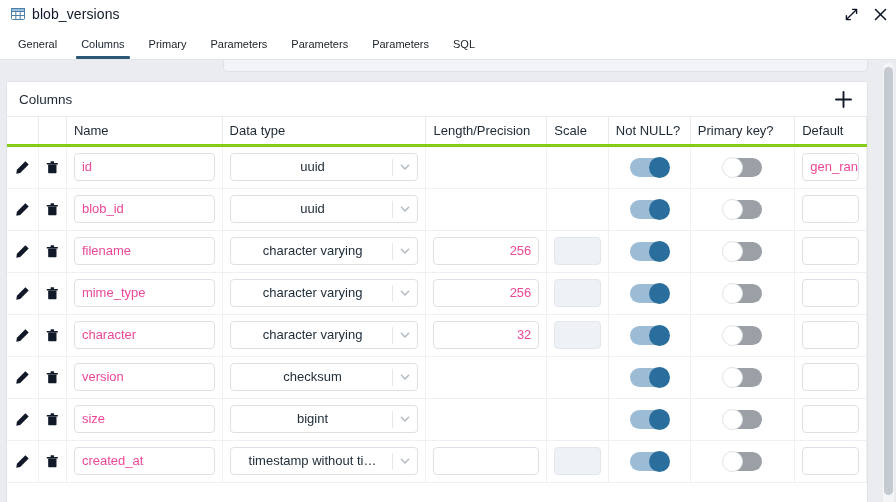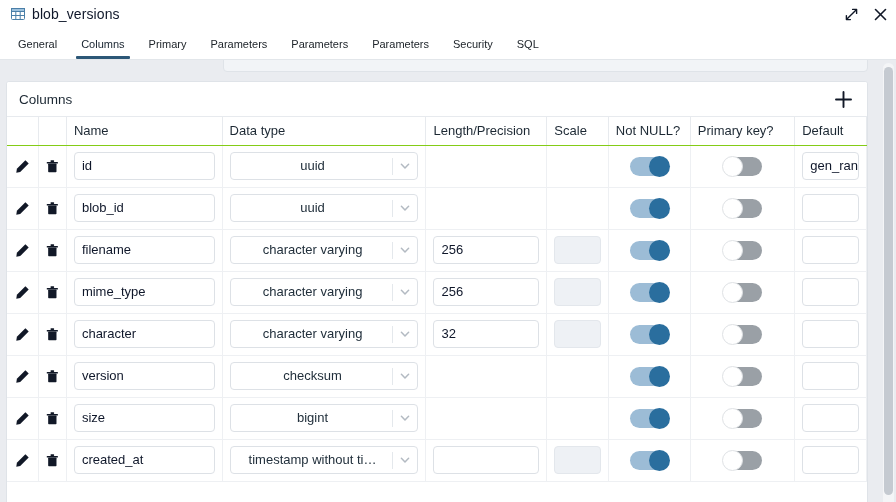--- a/index.html
+++ b/index.html
@@ -119,61 +119,61 @@
     width: 860px;
   }
   table.grid th {
     font-weight: normal;
     font-size: 13px;
     color: #1c2833;
     text-align: left;
     height: 28px;
     padding: 0 7px;
     border-right: 1px solid #e7eaee;
-    border-bottom: 1px solid #84cc16;
+    border-bottom: 3px solid #84cc16;
     background: #ffffff;
     vertical-align: middle;
     white-space: nowrap;
     overflow: hidden;
   }
   table.grid td {
     height: 41px;
     padding: 0 7px;
     border-right: 1px solid #eef0f3;
     border-bottom: 1px solid #eef0f3;
     background: #ffffff;
     vertical-align: middle;
     overflow: hidden;
   }
   th.c-act, td.c-act { border-right: 1px solid #eef0f3; padding: 0; }
   .c-w1 { width: 31px; }
   .c-w2 { width: 27px; }
   .c-name { width: 152px; }
   .c-type { width: 199px; text-align: center; }
-  .c-len  { width: 118px; }
+  .c-len  { width: 118px; text-align: right; }
   .c-scale{ width: 60px; }
   .c-null { width: 80px; }
   .c-pk   { width: 102px; }
   .c-def  { width: 70px; }
 
   .icon-cell {
     display: flex; align-items: center; justify-content: center;
     height: 41px; cursor: pointer; color: #111827;
   }
 
   
   .inp {
     width: 100%;
     height: 28px;
     border: 1px solid #dde1e6;
     border-radius: 4px;
     background: #ffffff;
     font-family: "Liberation Sans", sans-serif;
     font-size: 13px;
-    color: #0f172a;
+    color: #ec4899;
     padding: 0 7px;
     line-height: 26px;
     white-space: nowrap;
     overflow: hidden;
   }
   .inp.disabled {
     background: #eef1f5;
     border-color: #e3e7ec;
   }
 
@@ -268,21 +268,20 @@
   </div>
 </div>
 
 <div class="tabbar">
   <div class="tab">General</div>
   <div class="tab active">Columns</div>
   <div class="tab">Primary</div>
   <div class="tab">Parameters</div>
   <div class="tab">Parameters</div>
   <div class="tab">Parameters</div>
-  <div class="tab">Security</div>
   <div class="tab">SQL</div>
 </div>
 
 <div class="page">
 
   <div class="clipped-field"></div>
 
   <div class="panel">
 
     <div class="panel-head">

